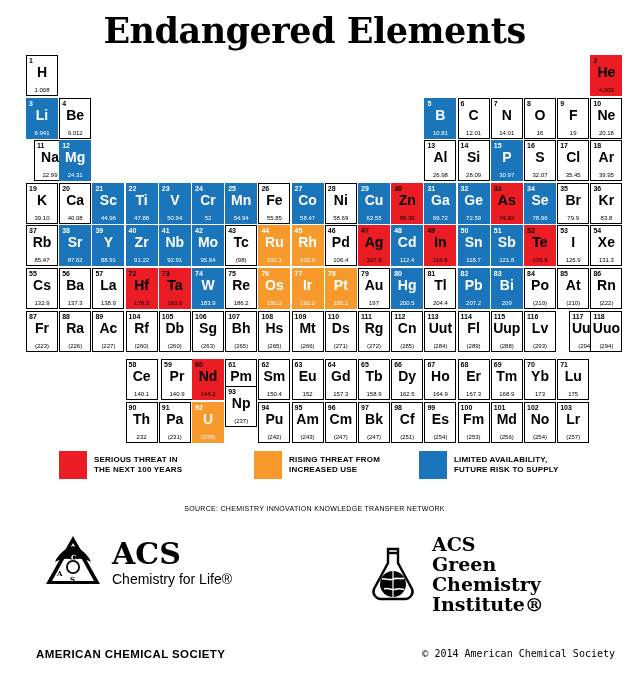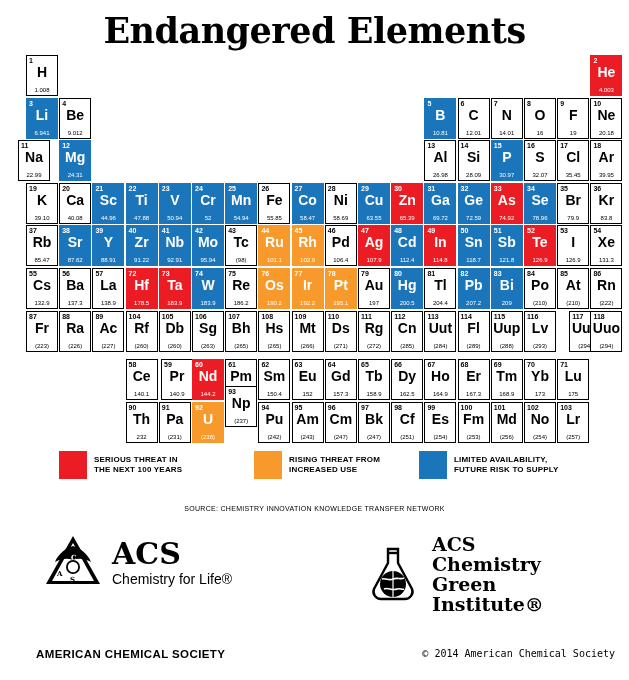--- a/index.html
+++ b/index.html
@@ -42,21 +42,21 @@
     position:absolute;top:9px;left:0;right:0;
     text-align:center;
     font-size:14px;line-height:15px;
     font-weight:bold;
   }
   .cell .mass{
     position:absolute;bottom:1px;left:0;right:0;
     text-align:center;
     font-size:6px;line-height:7px;
   }
-  .cell.red{background:#ec1c24;color:#ffffff;border-color:#ec1c24;}
+  .cell.red{background:#ec1c24;color:#000000;border-color:#ec1c24;}
   .cell.orange{background:#f79a2b;color:#ffffff;border-color:#f79a2b;}
   .cell.blue{background:#1b75bb;color:#ffffff;border-color:#1b75bb;}
 
   #legend{
     position:relative;
     width:601px;
     margin:14px auto 0 auto;
     height:40px;
   }
   .legend-item{
@@ -171,21 +171,21 @@
     <div class="cell " style="left: 543.2px; top: 42.6px;">
       <span class="num">9</span>
       <span class="sym">F</span>
       <span class="mass">19</span>
     </div>
     <div class="cell " style="left: 576.4px; top: 42.6px;">
       <span class="num">10</span>
       <span class="sym">Ne</span>
       <span class="mass">20.18</span>
     </div>
-    <div class="cell " style="left: 4px; top: 85.2px;">
+    <div class="cell " style="left: 20px; top: 85.2px;">
       <span class="num">11</span>
       <span class="sym">Na</span>
       <span class="mass">22.99</span>
     </div>
     <div class="cell blue" style="left: 45.2px; top: 85.2px;">
       <span class="num">12</span>
       <span class="sym">Mg</span>
       <span class="mass">24.31</span>
     </div>
     <div class="cell " style="left: 410.4px; top: 85.2px;">
@@ -772,21 +772,21 @@
         <path d="M24,4 L34,4 L34,18 L48,44 C50,49 46,54 41,54 L17,54 C12,54 8,49 10,44 L24,18 Z" fill="none" stroke="#000" stroke-width="2.4"></path>
         <circle cx="29" cy="39" r="13" fill="#000"></circle>
         <path d="M18,34 C22,33 25,36 29,34 C33,32 37,35 40,33" stroke="#fff" stroke-width="1.6" fill="none"></path>
         <path d="M20,44 C24,42 28,46 33,44 C36,43 38,45 40,44" stroke="#fff" stroke-width="1.6" fill="none"></path>
         <path d="M29,26 L29,52" stroke="#fff" stroke-width="1.2"></path>
         <line x1="24" y1="8" x2="34" y2="8" stroke="#000" stroke-width="2.4"></line>
       </svg>
     </div>
     <div class="logo-words gci-words">
       <div class="logo-acs">ACS</div>
+      <div class="gci-line">Green</div>
       <div class="gci-line">Chemistry</div>
-      <div class="gci-line">Green</div>
       <div class="gci-line">Institute®</div>
     </div>
   </div>
 </div>
 
 <div id="acs-footer">AMERICAN CHEMICAL SOCIETY</div>
 <div id="copyright">© 2014 American Chemical Society</div>
 
 </body></html>

